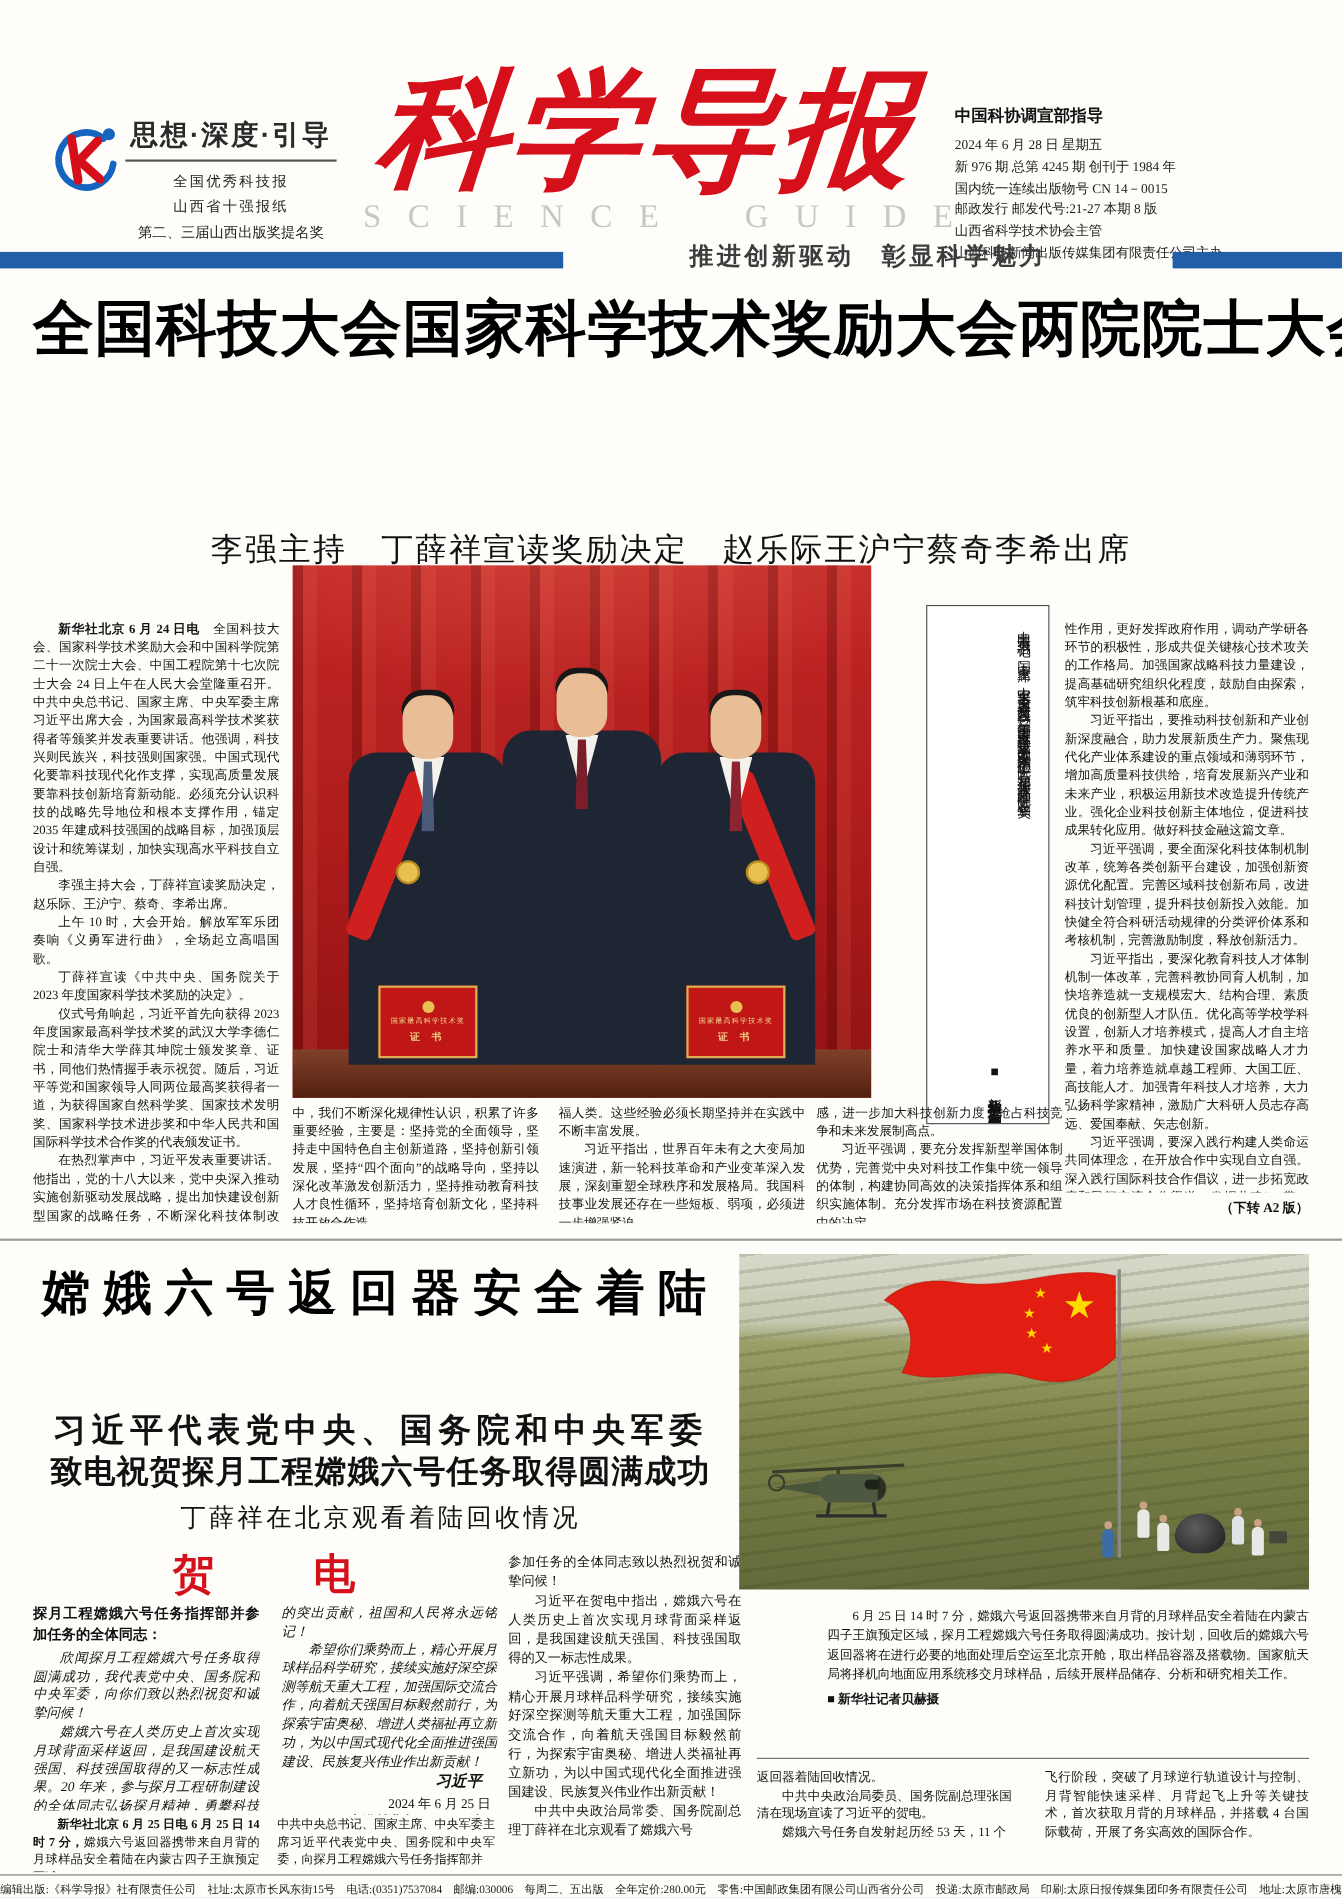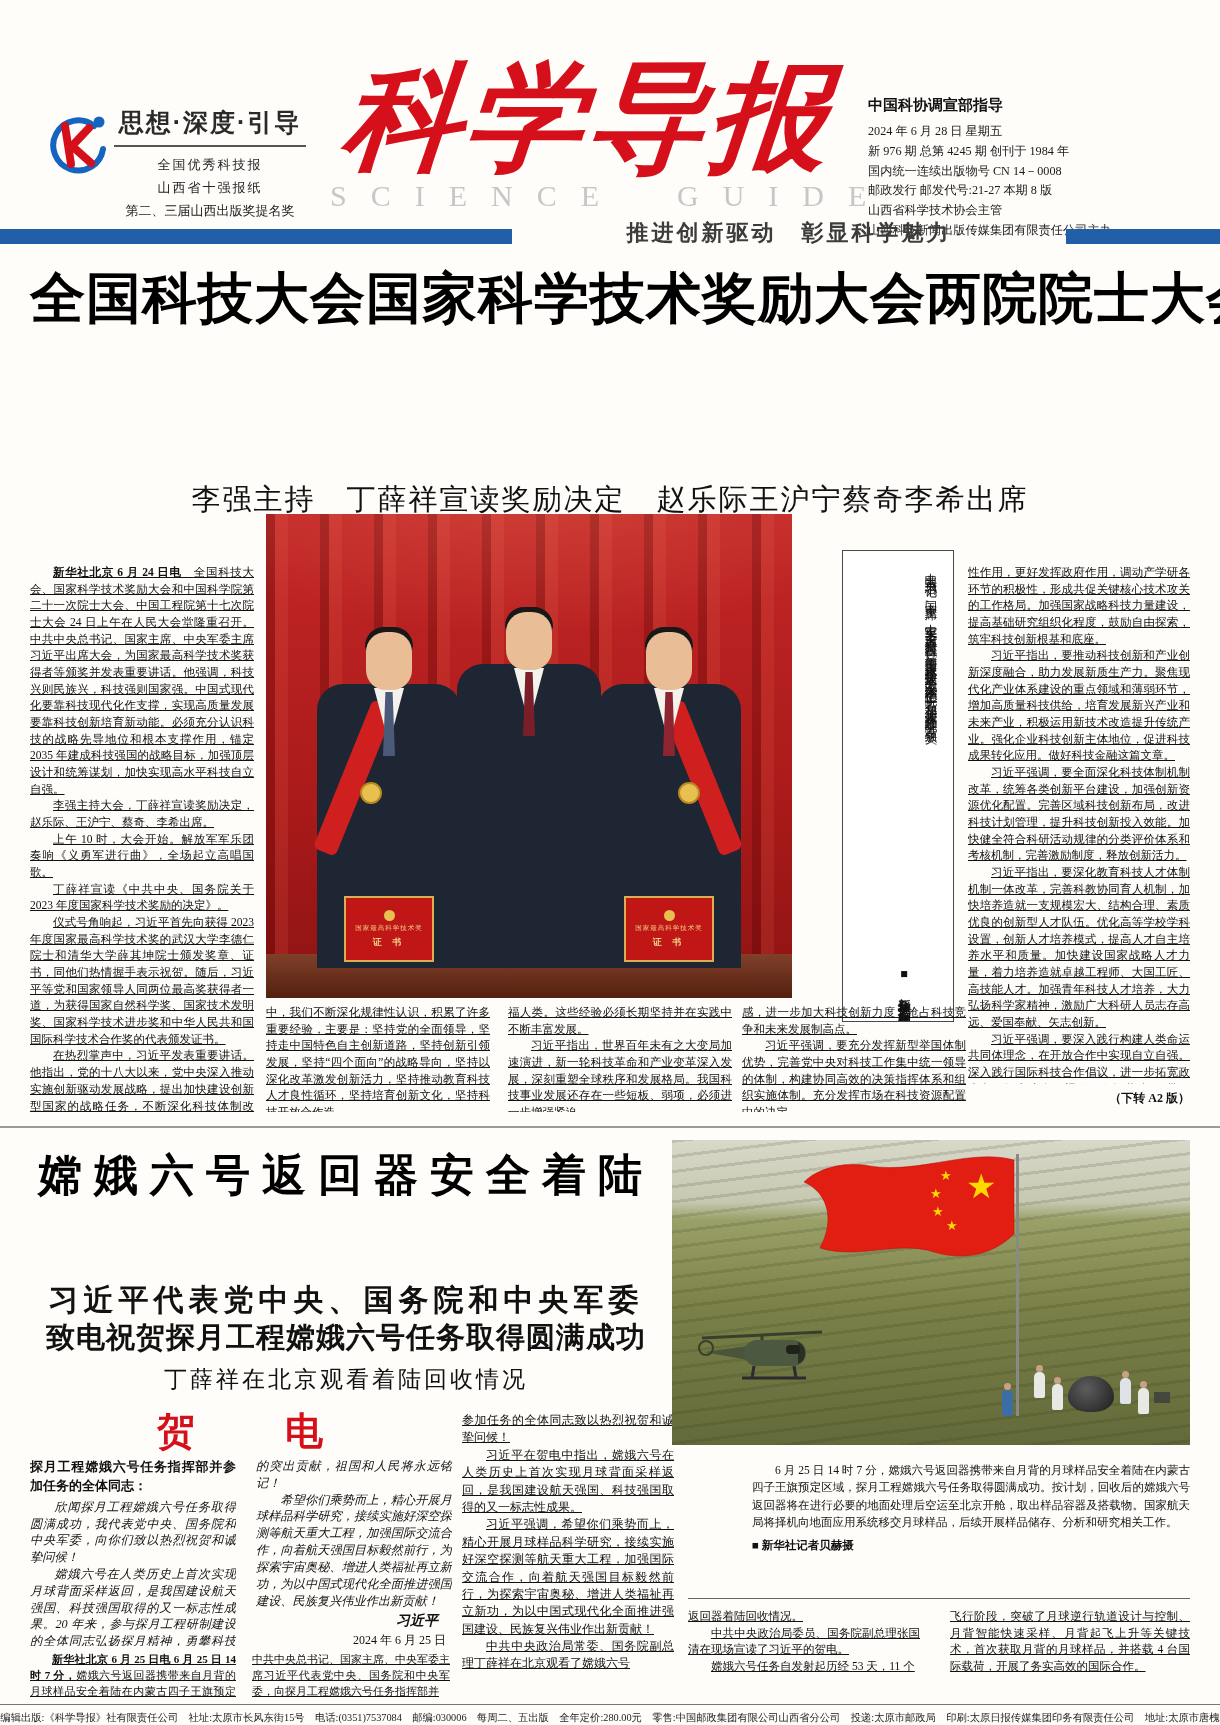--- a/index.html
+++ b/index.html
@@ -17,21 +17,21 @@
   .pub-guidance{font-size:15px;font-weight:bold;color:#111;margin-bottom:7px;}
   .pub-lines p{margin:0;font-size:12.2px;line-height:1.62;font-family:"Liberation Serif",serif;color:#1a1a1a;}
   .banner-bar{background:#2160a8;height:15px;}
   .banner-text{font-size:22px;color:#3c3c3c;letter-spacing:3px;text-align:center;font-weight:bold;}
 
   
   .a1-headline{font-size:55px;font-weight:900;text-align:center;letter-spacing:1px;color:#000;white-space:nowrap;}
   .a1-intro{font-size:26px;font-weight:bold;line-height:1.3;text-align:justify;text-indent:2em;color:#000;}
   .a1-deck{font-size:29px;text-align:center;letter-spacing:2px;color:#111;}
   .body{font-size:11.5px;line-height:1.45;font-family:"Liberation Serif",serif;overflow:hidden;}
-  .body p{margin:0;text-indent:2em;text-align:justify;text-decoration:underline;}
+  .body p{margin:0;text-indent:2em;text-align:justify;}
   .cont .paras p:first-child{text-indent:0;}
   .jump{font-size:12px;font-weight:bold;font-family:"Liberation Serif",serif;text-align:right;}
 
   
   .photo1{background:
       radial-gradient(130% 55% at 50% -8%, rgba(255,160,120,.22), rgba(0,0,0,0) 60%),
       repeating-linear-gradient(90deg, rgba(70,0,0,.28) 0 9px, rgba(255,130,100,.12) 9px 22px, rgba(0,0,0,0) 22px 54px),
       linear-gradient(180deg,#c32727 0%,#ab1a1a 58%,#8e1313 100%);
       overflow:hidden;}
   .floor{position:absolute;left:0;right:0;bottom:0;height:44px;background:linear-gradient(180deg,#80402a,#53200f);}
@@ -112,21 +112,21 @@
   </div>
 
   <div class="abs mast-en" style="left:330px;top:176px;width:540px;">SCIENCE　GUIDE</div>
   <div class="abs mast-title" style="left:305px;top:58px;width:565px;">科学导报</div>
 
   <div class="abs" style="left:868px;top:96px;width:330px;">
     <div class="pub-guidance">中国科协调宣部指导</div>
     <div class="pub-lines paras">
         <p>2024 年 6 月 28 日  星期五</p>
         <p>新 976 期  总第 4245 期  创刊于 1984 年</p>
-        <p>国内统一连续出版物号 CN 14－0008</p>
+        <p>国内统一连续出版物号 CN 14－0015</p>
         <p>邮政发行  邮发代号:21-27  本期 8 版</p>
         <p>山西省科学技术协会主管</p>
         <p>山西科技新闻出版传媒集团有限责任公司主办</p>
       </div>
   </div>
 
   <div class="abs banner-bar" style="left:0;top:229px;width:512px;"></div>
   <div class="abs banner-text" style="left:512px;top:218px;width:554px;">推进创新驱动　彰显科学魅力</div>
   <div class="abs banner-bar" style="left:1066px;top:229px;width:154px;"></div>
 

